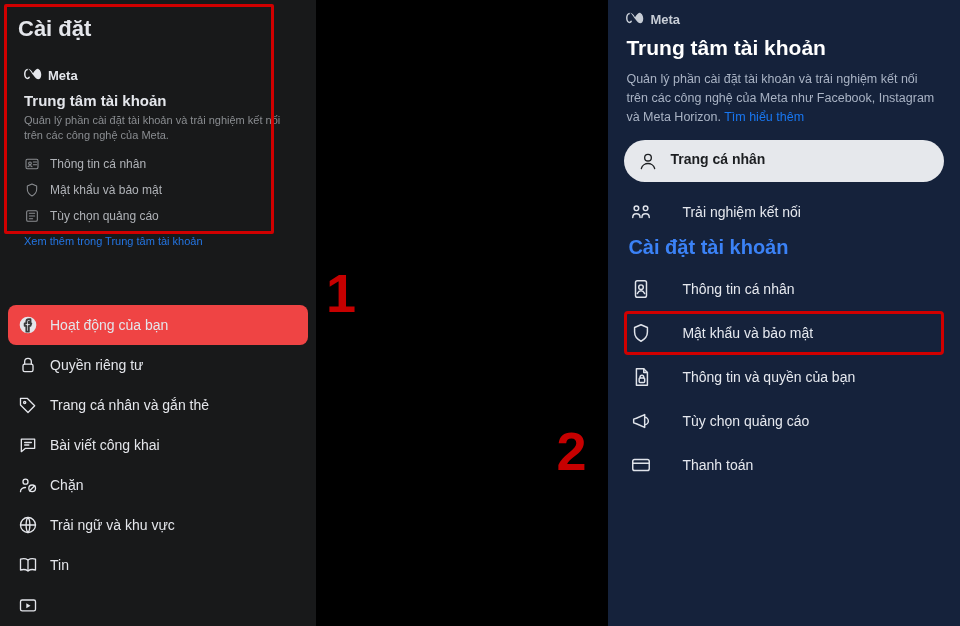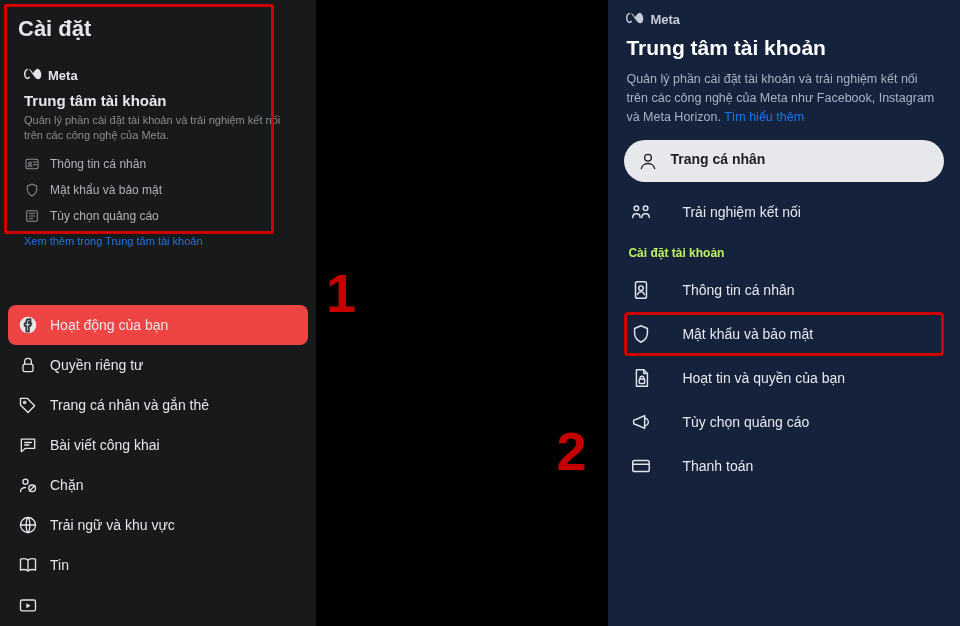--- a/index.html
+++ b/index.html
@@ -162,24 +162,24 @@
     align-items: center;
     gap: 30px;
     padding: 11px 6px;
     font-size: 14px;
     color: #e6e9ef;
     cursor: pointer;
     border-radius: 6px;
   }
   .r-item .ico { width:22px; height:22px; display:flex; align-items:center; justify-content:center; color:#dfe3ea; }
   .r-section-header {
-    font-size: 12px;
+    font-size: 20px;
     font-weight: 700;
-    margin: 12px 4px 8px 4px;
-    color: #bef264;
+    margin: 2px 4px 8px 4px;
+    color: #3b82f6;
   }
   .r-highlight {
     border: 3px solid #d00000;
     border-radius: 4px;
     padding: 8px 3px;
   }
   .annotation-2 {
     position: absolute;
     top: 420px;
     left: -52px;
@@ -388,21 +388,21 @@
 
   <div class="r-item">
     <span class="ico">
         <svg viewBox="0 0 24 24">
           <path d="M7 3h8l4 4v14H7z"></path>
           <path d="M15 3v4h4"></path>
           <rect x="10" y="13" width="6" height="5" rx="1"></rect>
           <path d="M11 13v-1a2 2 0 014 0v1"></path>
         </svg>
       </span>
-    <span>Hoạt tin và quyền của bạn</span>
+    <span>Thông tin và quyền của bạn</span>
   </div>
 
   <div class="r-item">
     <span class="ico">
         <svg viewBox="0 0 24 24">
           <path d="M4 10v4l3 1 9 4V5l-9 4-3 1z"></path>
           <path d="M16 8a4 4 0 010 8"></path>
         </svg>
       </span>
     <span>Tùy chọn quảng cáo</span>

